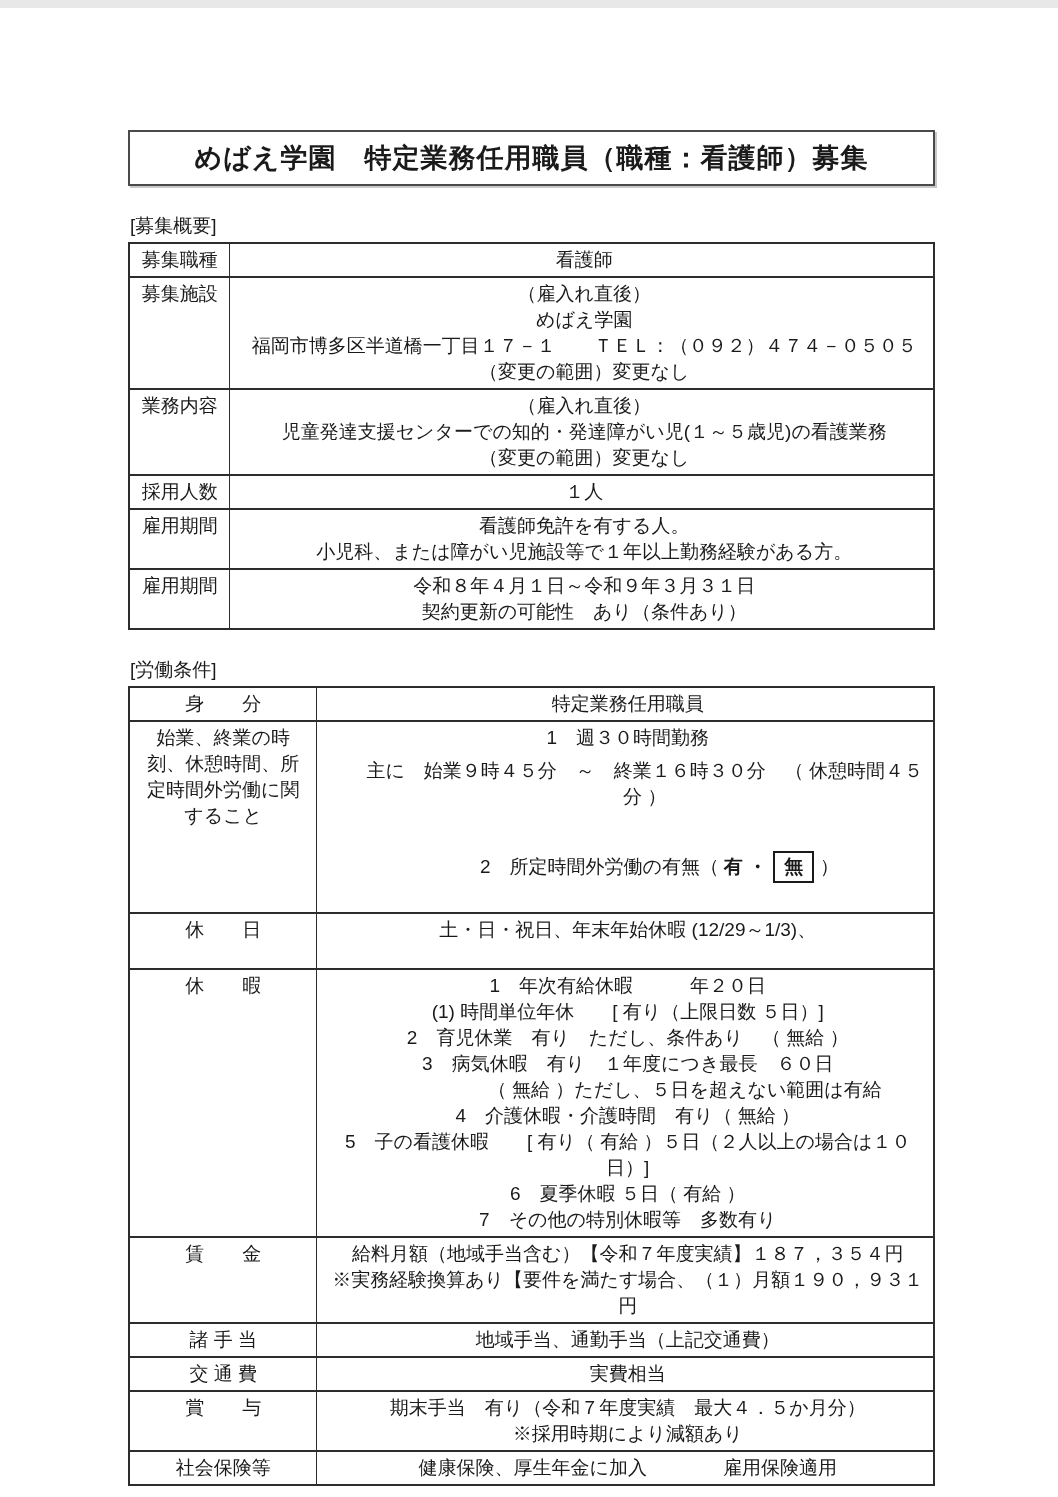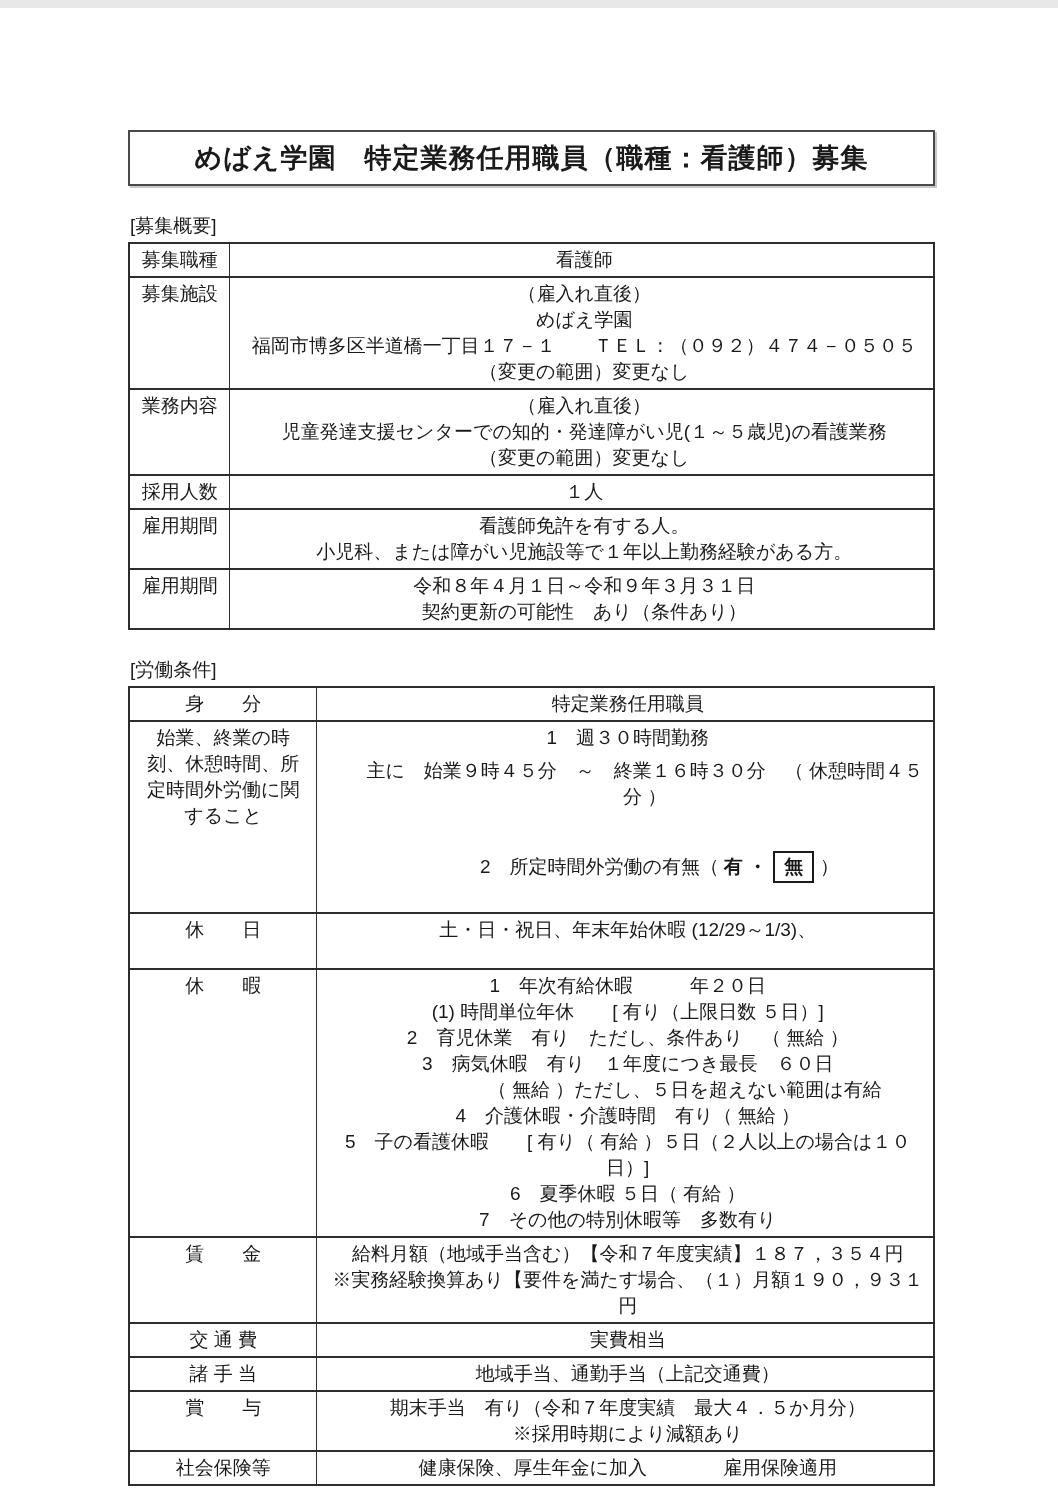--- a/index.html
+++ b/index.html
@@ -188,29 +188,29 @@
         </td>
       </tr>
       <tr class="row-wage">
         <td class="lbl">賃　　金</td>
         <td class="val">
           <div class="line">給料月額（地域手当含む）【令和７年度実績】１８７，３５４円</div>
           <div class="line">※実務経験換算あり【要件を満たす場合、（１）月額１９０，９３１円</div>
         </td>
       </tr>
       <tr>
+        <td class="lbl">諸 手 当</td>
+        <td class="val">
+          <div class="line">地域手当、通勤手当（上記交通費）</div>
+        </td>
+      </tr>
+      <tr>
         <td class="lbl">交 通 費</td>
         <td class="val">
           <div class="line">実費相当</div>
-        </td>
-      </tr>
-      <tr>
-        <td class="lbl">諸 手 当</td>
-        <td class="val">
-          <div class="line">地域手当、通勤手当（上記交通費）</div>
         </td>
       </tr>
       <tr class="row-bonus">
         <td class="lbl">賞　　与</td>
         <td class="val">
           <div class="line">期末手当　有り（令和７年度実績　最大４．５か月分）</div>
           <div class="line">※採用時期により減額あり</div>
         </td>
       </tr>
       <tr>

